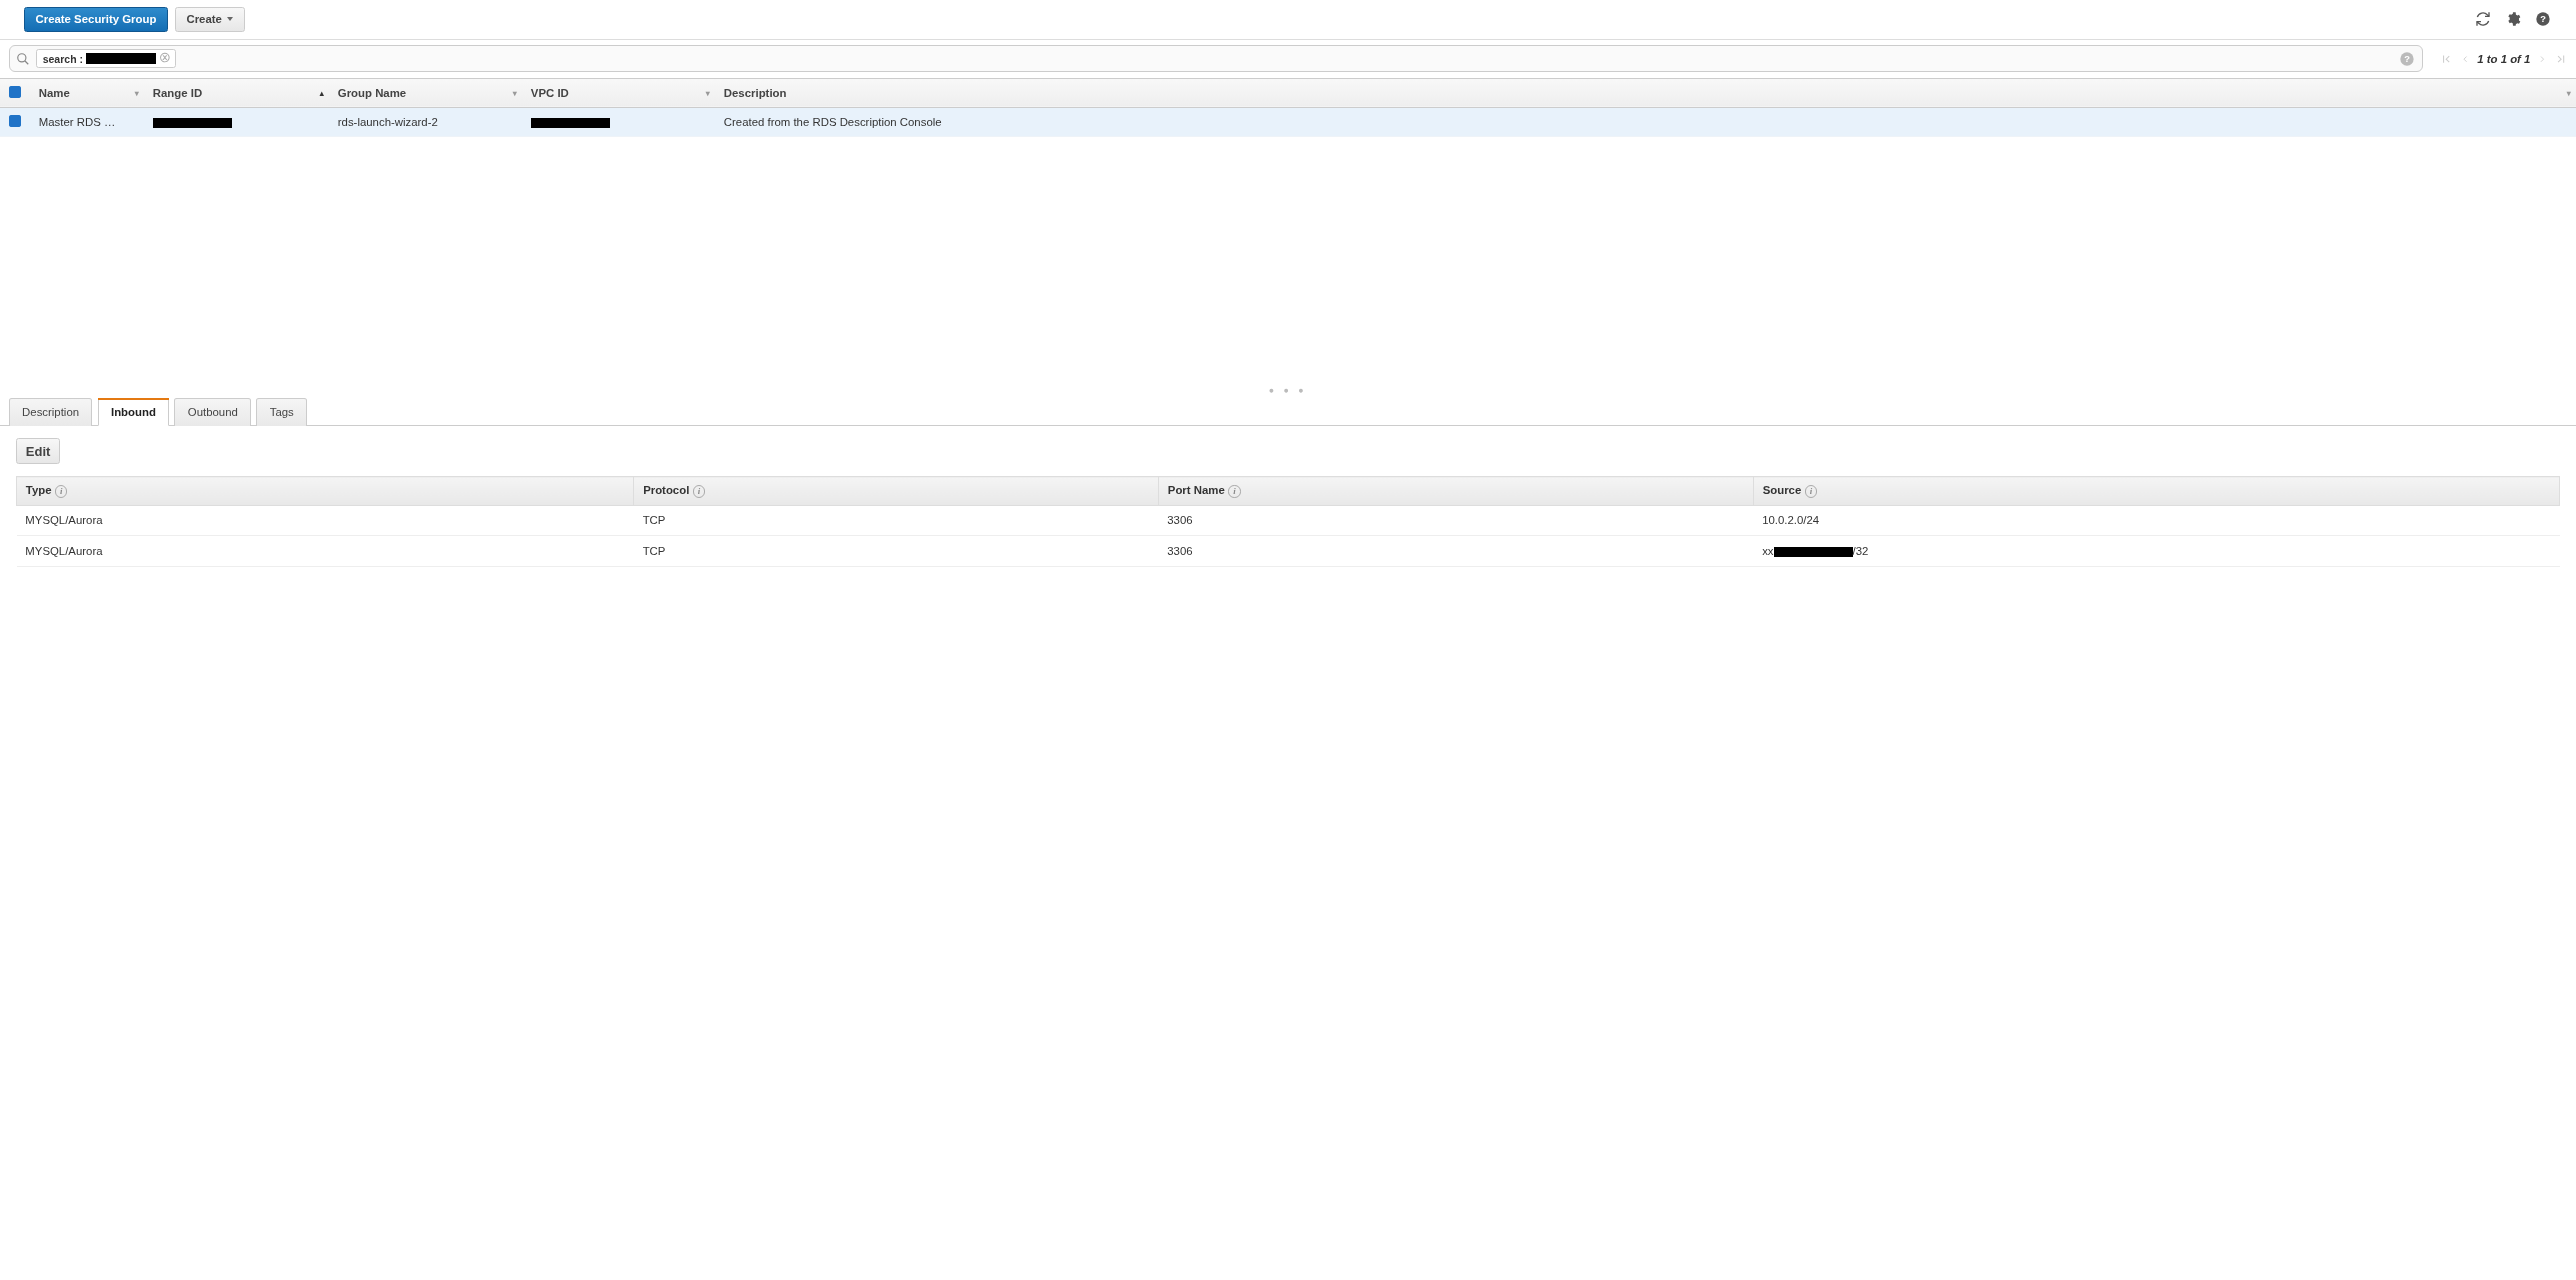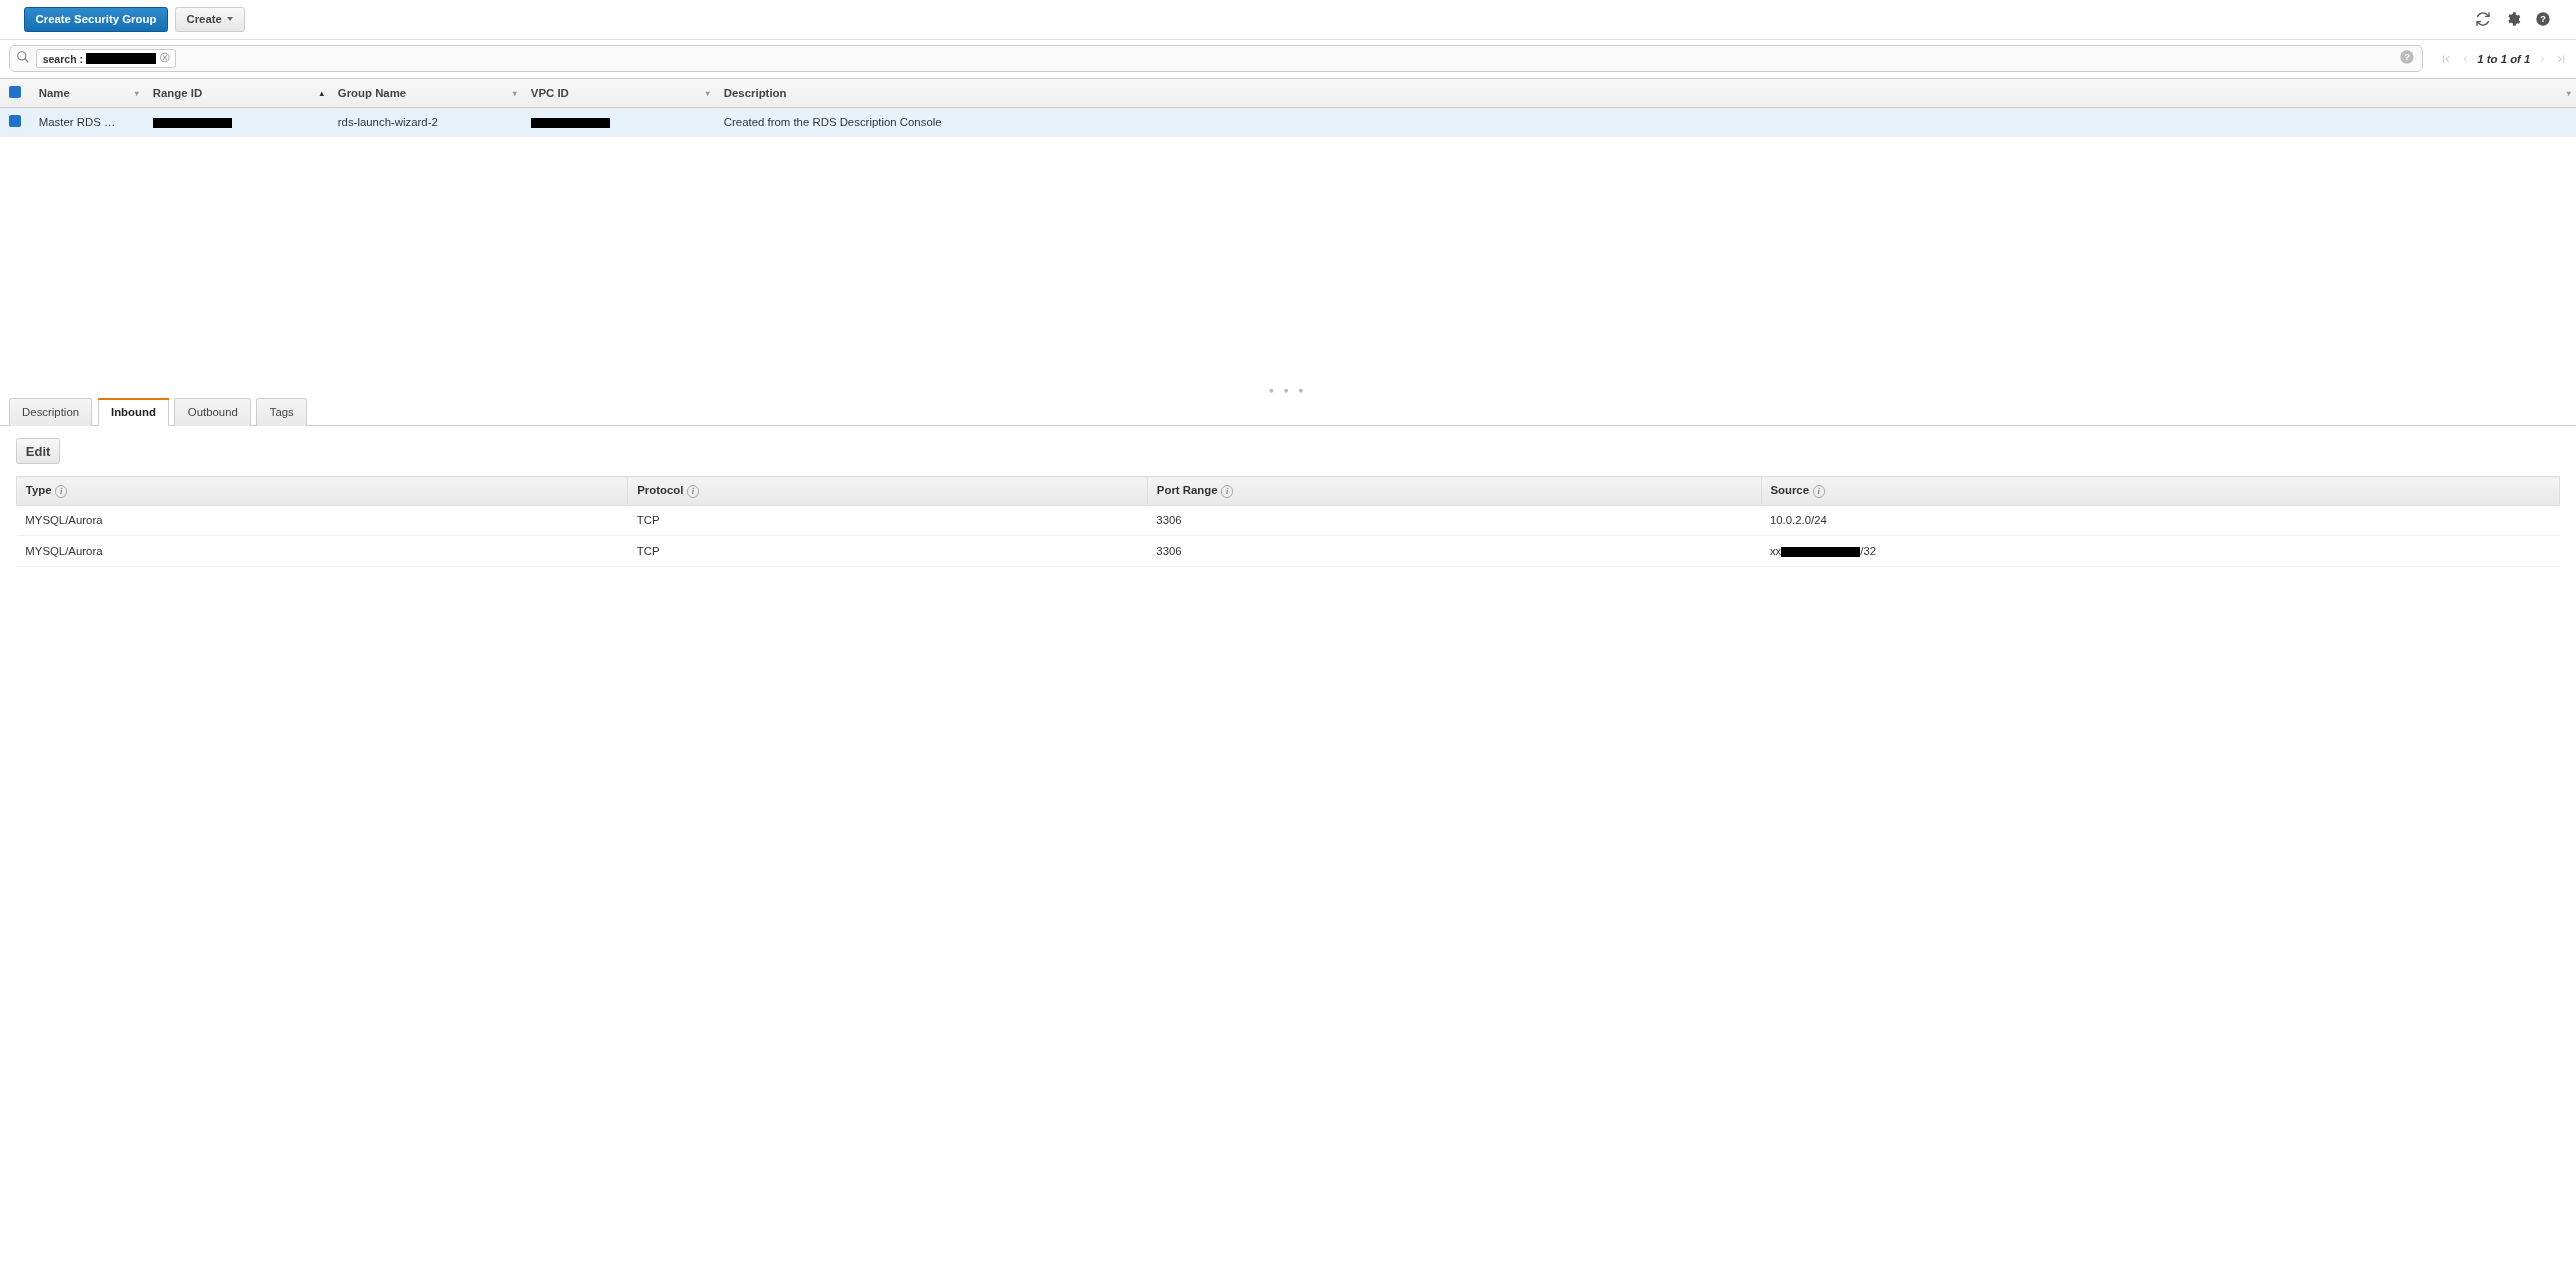--- a/index.html
+++ b/index.html
@@ -49,21 +49,21 @@
   .icon-btn {
     cursor: pointer;
     display: inline-flex;
     align-items: center;
     justify-content: center;
     width: 17.6px;
     height: 17.6px;
   }
   .filter-bar {
     display: flex;
-    align-items: flex-start;
+    align-items: center;
     margin: 5.3px 8.8px;
     padding: 3.5px 5.3px;
     gap: 5.3px;
     border: 0.9px solid #ccc;
     border-radius: 6px;
     background: #fafafa;
     position: relative;
   }
   .filter-bar .search-icon {
     color: #888;
@@ -402,21 +402,21 @@
 </div>
 
 <div class="detail-body">
   <button class="btn btn-default btn-small">Edit</button>
 
   <table class="rules-table">
     <thead>
       <tr>
         <th><span>Type</span><span class="info-icon">i</span></th>
         <th><span>Protocol</span><span class="info-icon">i</span></th>
-        <th><span>Port Range</span><span class="info-icon">i</span></th>
+        <th><span>Port Name</span><span class="info-icon">i</span></th>
         <th><span>Source</span><span class="info-icon">i</span></th>
       </tr>
     </thead>
     <tbody id="rules-tbody">
     <tr>
           <td>MYSQL/Aurora</td>
           <td>TCP</td>
           <td>3306</td>
           <td>10.0.2.0/24</td>
         </tr>

